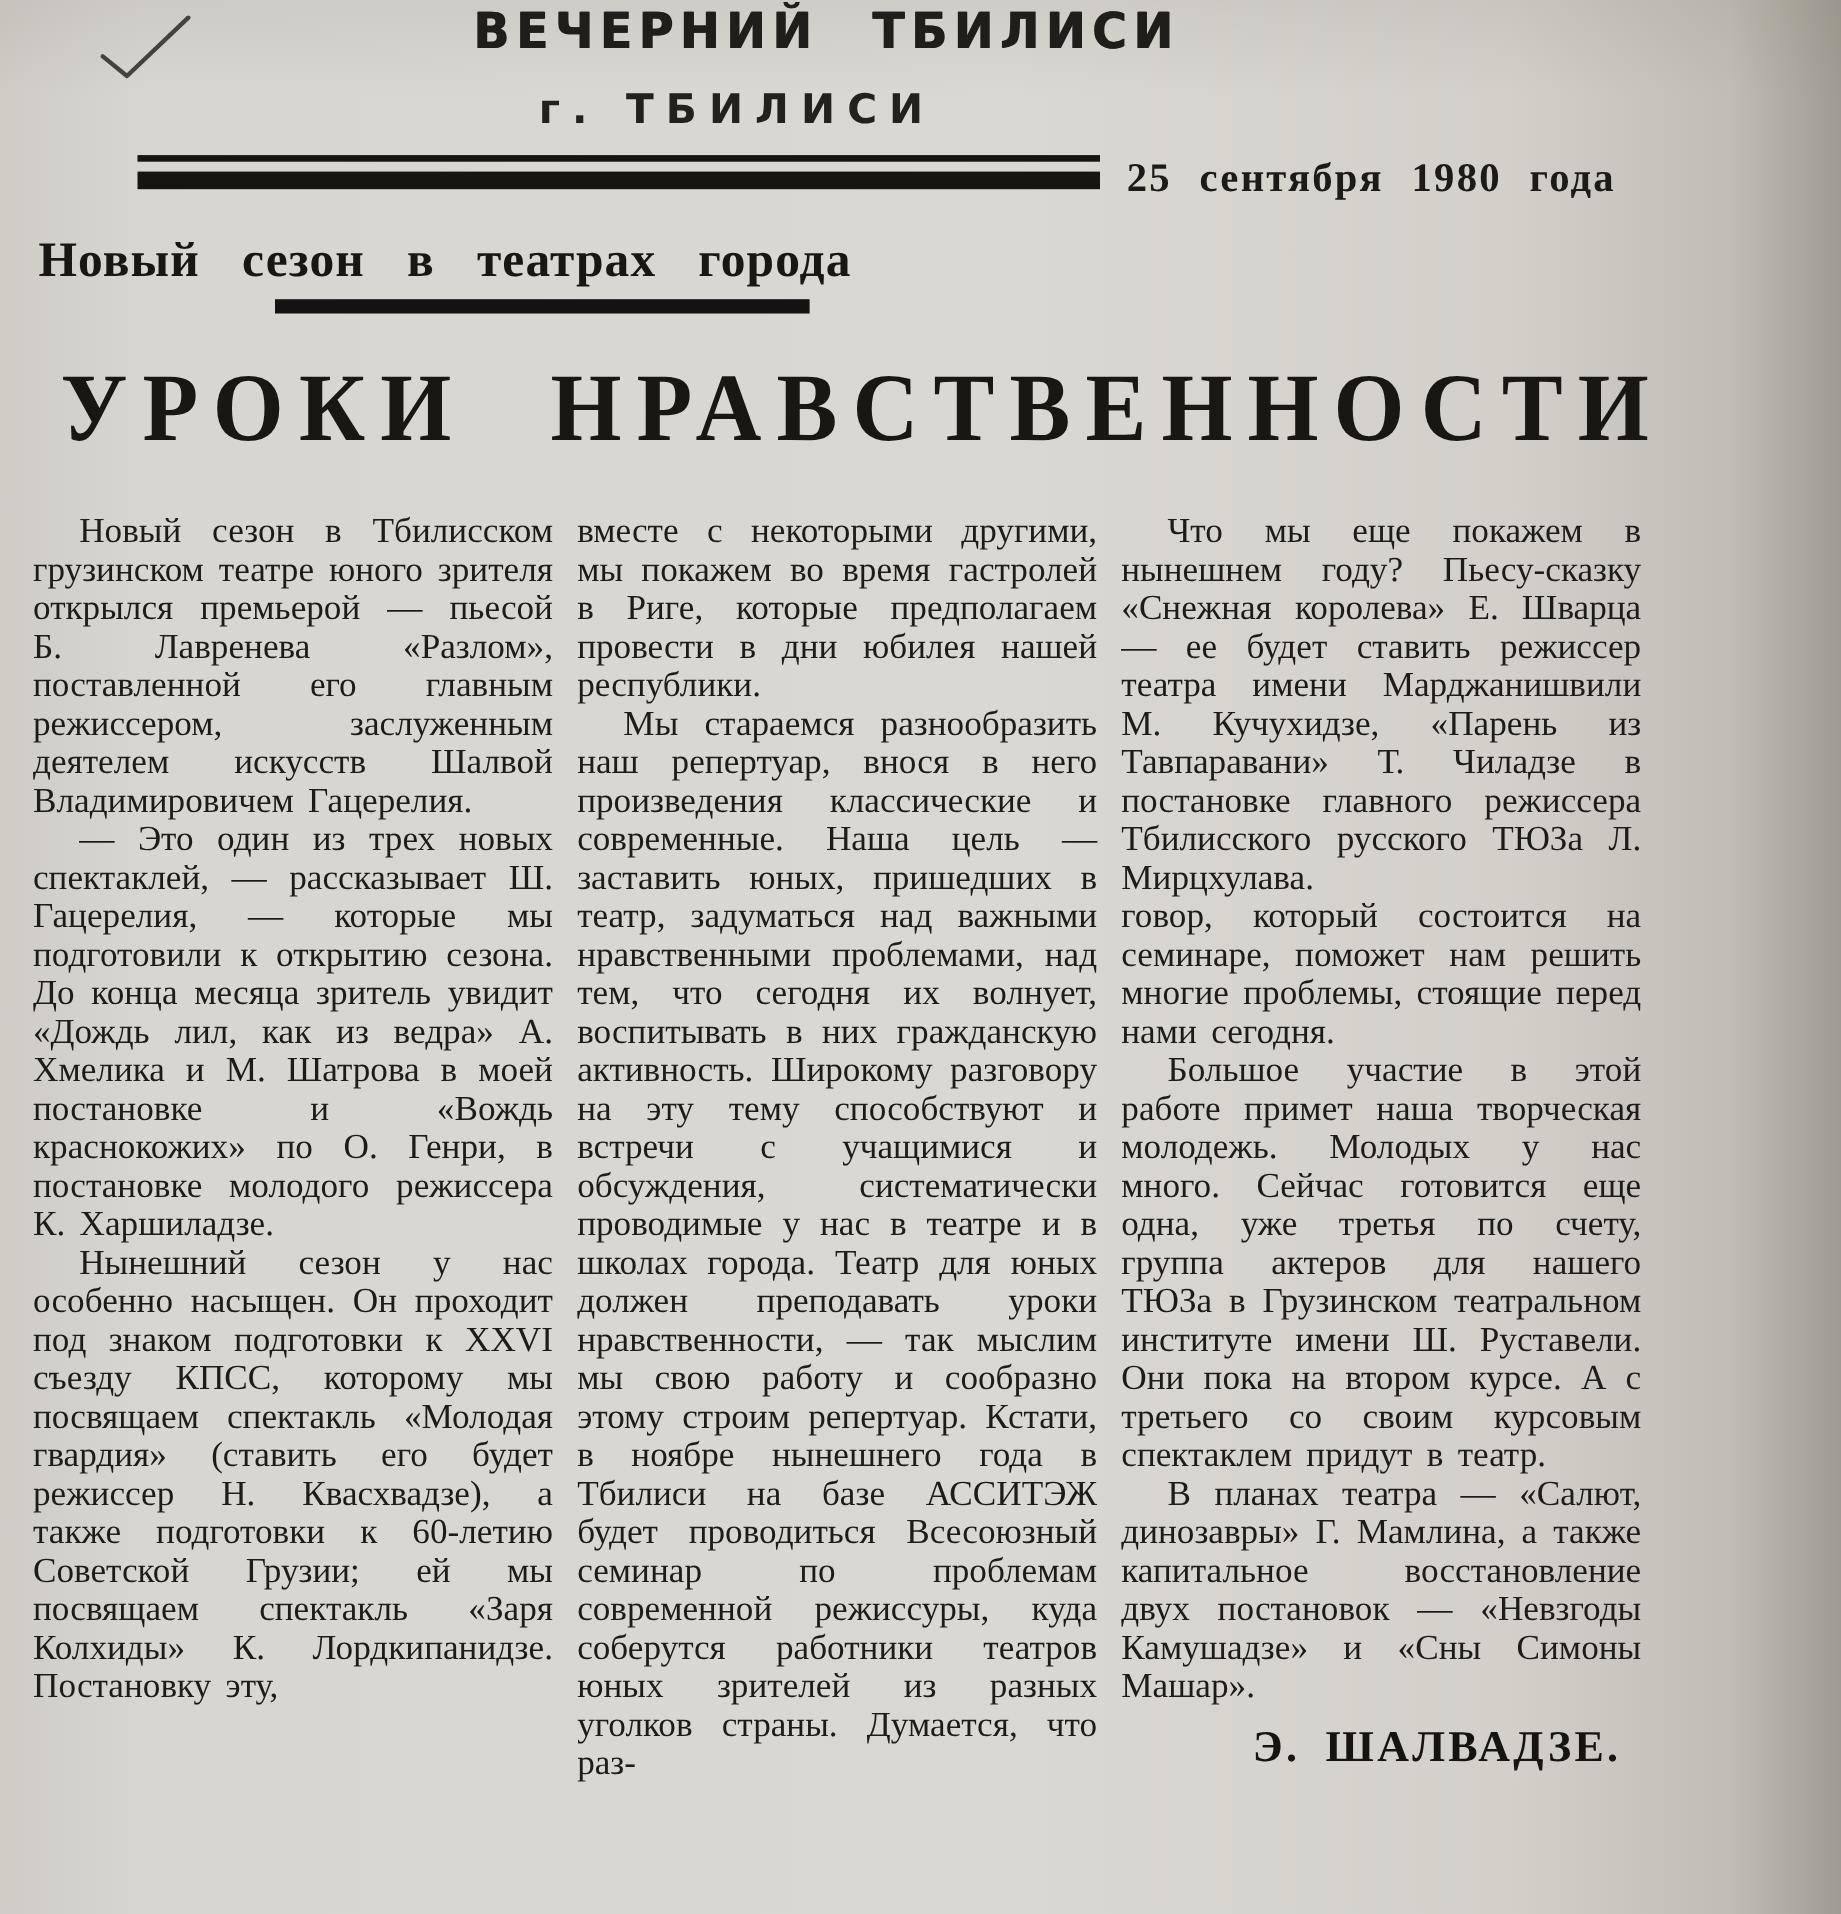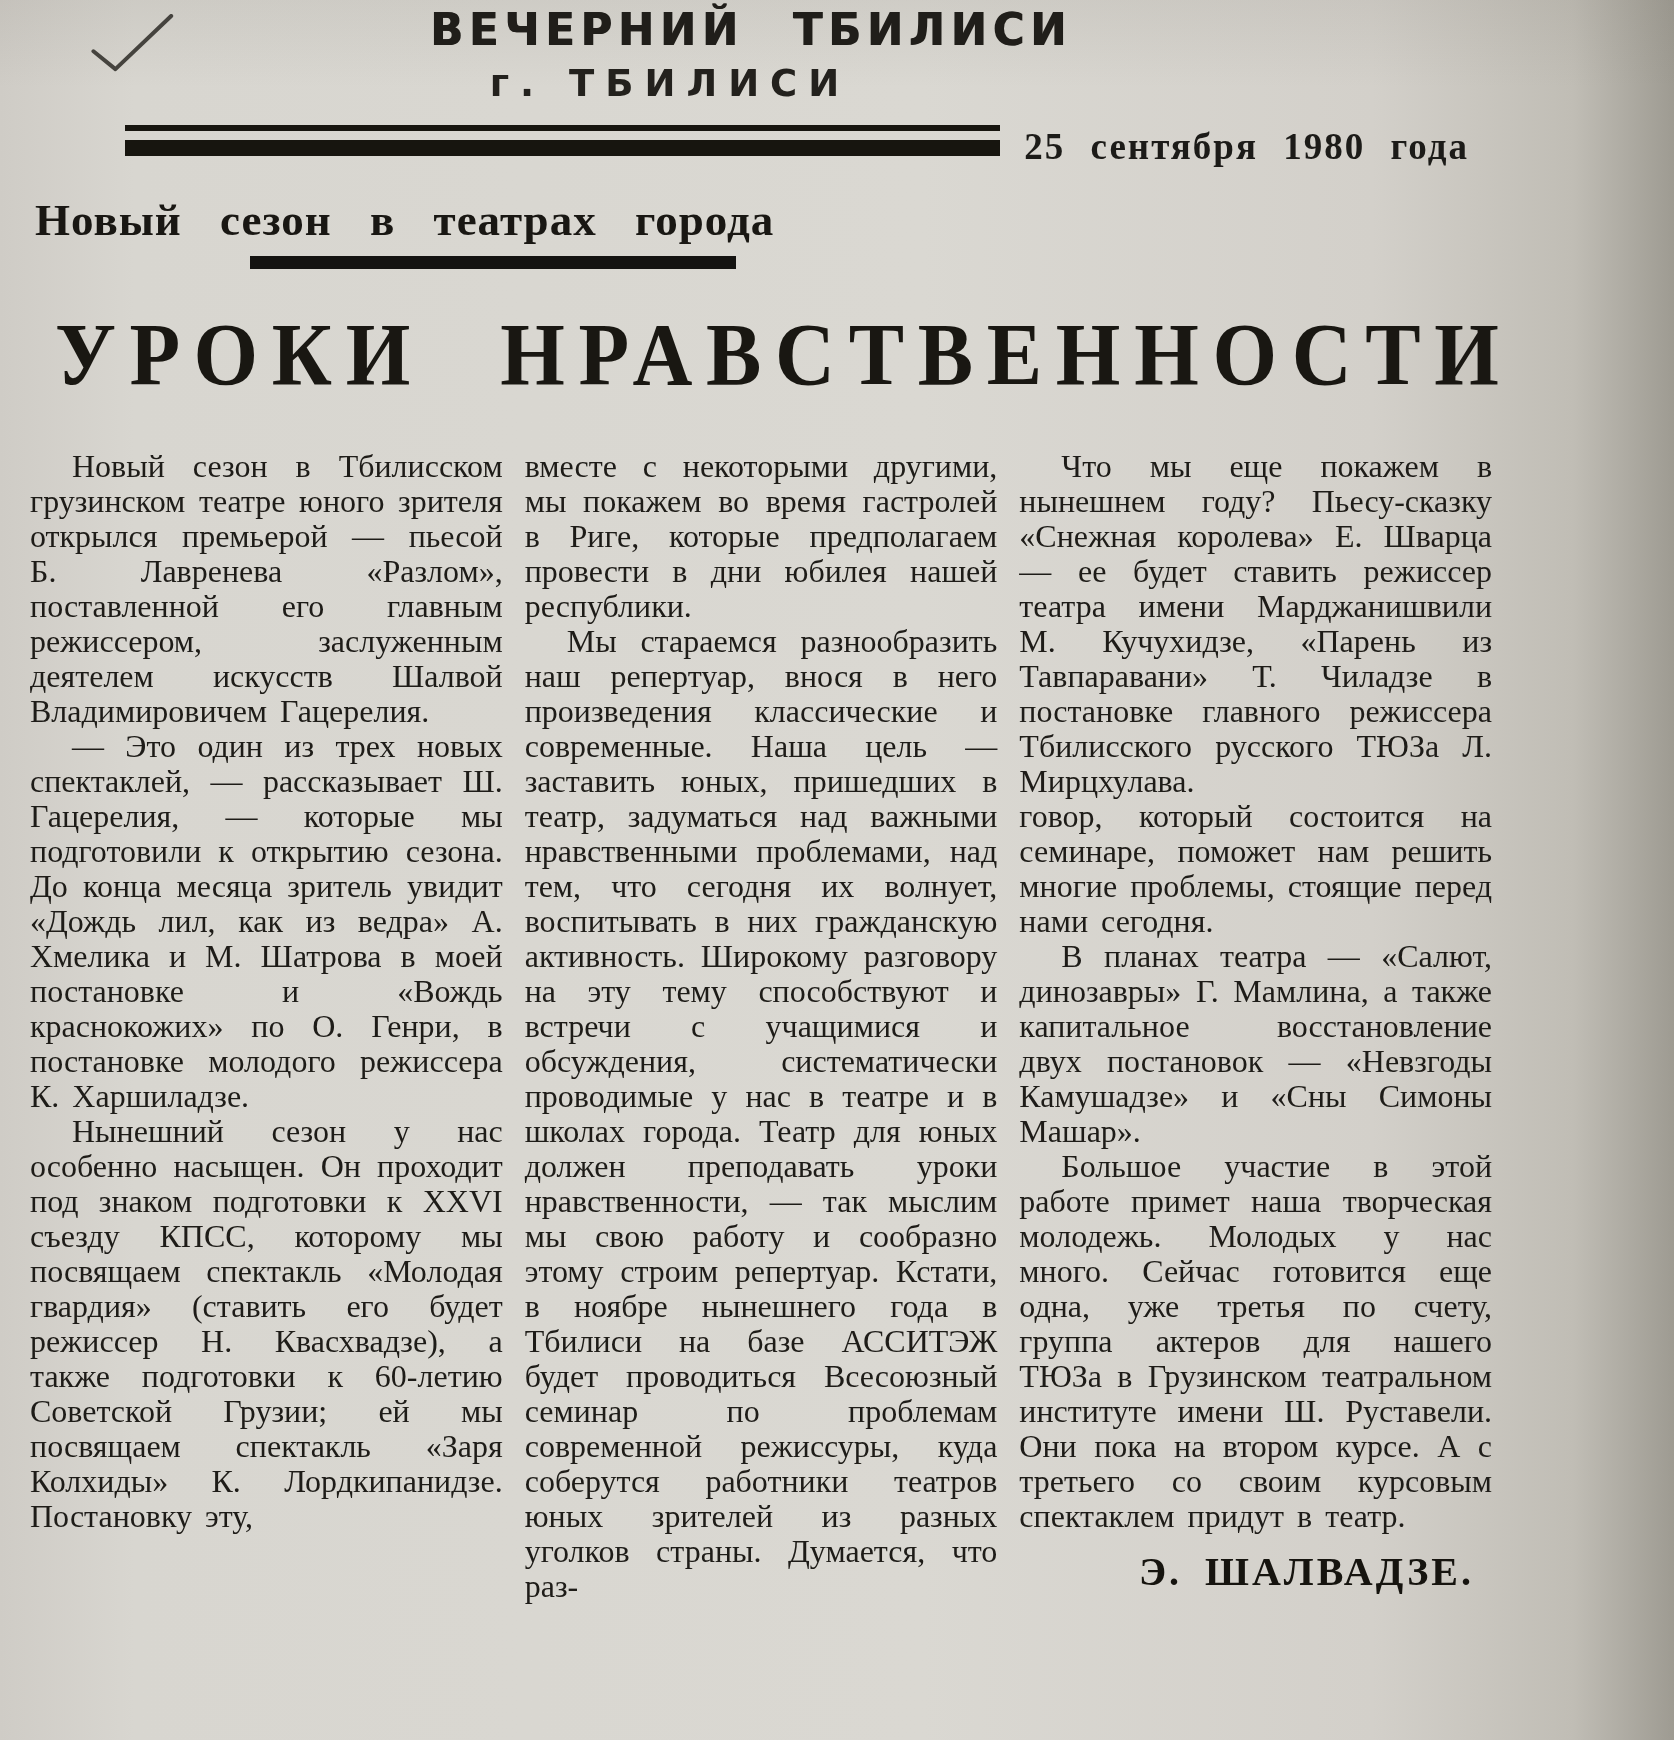--- a/index.html
+++ b/index.html
@@ -37,21 +37,21 @@
     color: #201e1a;
     transform: scaleY(1.05);
     text-shadow: 1px 0 0 #201e1a;
     white-space: nowrap;
   }
   .masthead-city {
     font-family: "DejaVu Sans", sans-serif;
     font-weight: bold;
     font-size: 37px;
     letter-spacing: 11px;
-    margin-top: 8px;
+    margin-top: 24px;
     color: #23211d;
   }
 
   
   .rule-row {
     display: flex;
     align-items: flex-start;
     margin: 20px 205px 0 125px;
   }
   .stripes { flex: 1; margin-right: 24px; }
@@ -158,20 +158,20 @@
     </div>
 
     <div class="col">
       <p class="para no-indent">вместе с некоторыми другими, мы покажем во время гастролей в Риге, которые предполагаем провести в дни юбилея нашей республики.</p>
       <p class="para">Мы стараемся разнообразить наш репертуар, внося в него произведения классические и современные. Наша цель — заставить юных, пришедших в театр, задуматься над важными нравственными проблемами, над тем, что сегодня их волнует, воспитывать в них гражданскую активность. Широкому разговору на эту тему способствуют и встречи с учащимися и обсуждения, систематически проводимые у нас в театре и в школах города. Театр для юных должен преподавать уроки нравственности, — так мыслим мы свою работу и сообразно этому строим репертуар. Кстати, в ноябре нынешнего года в Тбилиси на базе АССИТЭЖ будет проводиться Всесоюзный семинар по проблемам современной режиссуры, куда соберутся работники театров юных зрителей из разных уголков страны. Думается, что раз-</p>
     </div>
 
     <div class="col">
       <p class="para">Что мы еще покажем в нынешнем году? Пьесу-сказку «Снежная королева» Е. Шварца — ее будет ставить режиссер театра имени Марджанишвили М. Кучухидзе, «Парень из Тавпаравани» Т. Чиладзе в постановке главного режиссера Тбилисского русского ТЮЗа Л. Мирцхулава.</p>
       <p class="para no-indent">говор, который состоится на семинаре, поможет нам решить многие проблемы, стоящие перед нами сегодня.</p>
+      <p class="para">Большое участие в этой работе примет наша творческая молодежь. Молодых у нас много. Сейчас готовится еще одна, уже третья по счету, группа актеров для нашего ТЮЗа в Грузинском театральном институте имени Ш. Руставели. Они пока на втором курсе. А с третьего со своим курсовым спектаклем придут в театр.</p>
       <p class="para">В планах театра — «Салют, динозавры» Г. Мамлина, а также капитальное восстановление двух постановок — «Невзгоды Камушадзе» и «Сны Симоны Машар».</p>
-      <p class="para">Большое участие в этой работе примет наша творческая молодежь. Молодых у нас много. Сейчас готовится еще одна, уже третья по счету, группа актеров для нашего ТЮЗа в Грузинском театральном институте имени Ш. Руставели. Они пока на втором курсе. А с третьего со своим курсовым спектаклем придут в театр.</p>
       <div class="signature">Э. ШАЛВАДЗЕ.</div>
     </div>
 
   </div>
 
 </div>
 
 </body></html>

